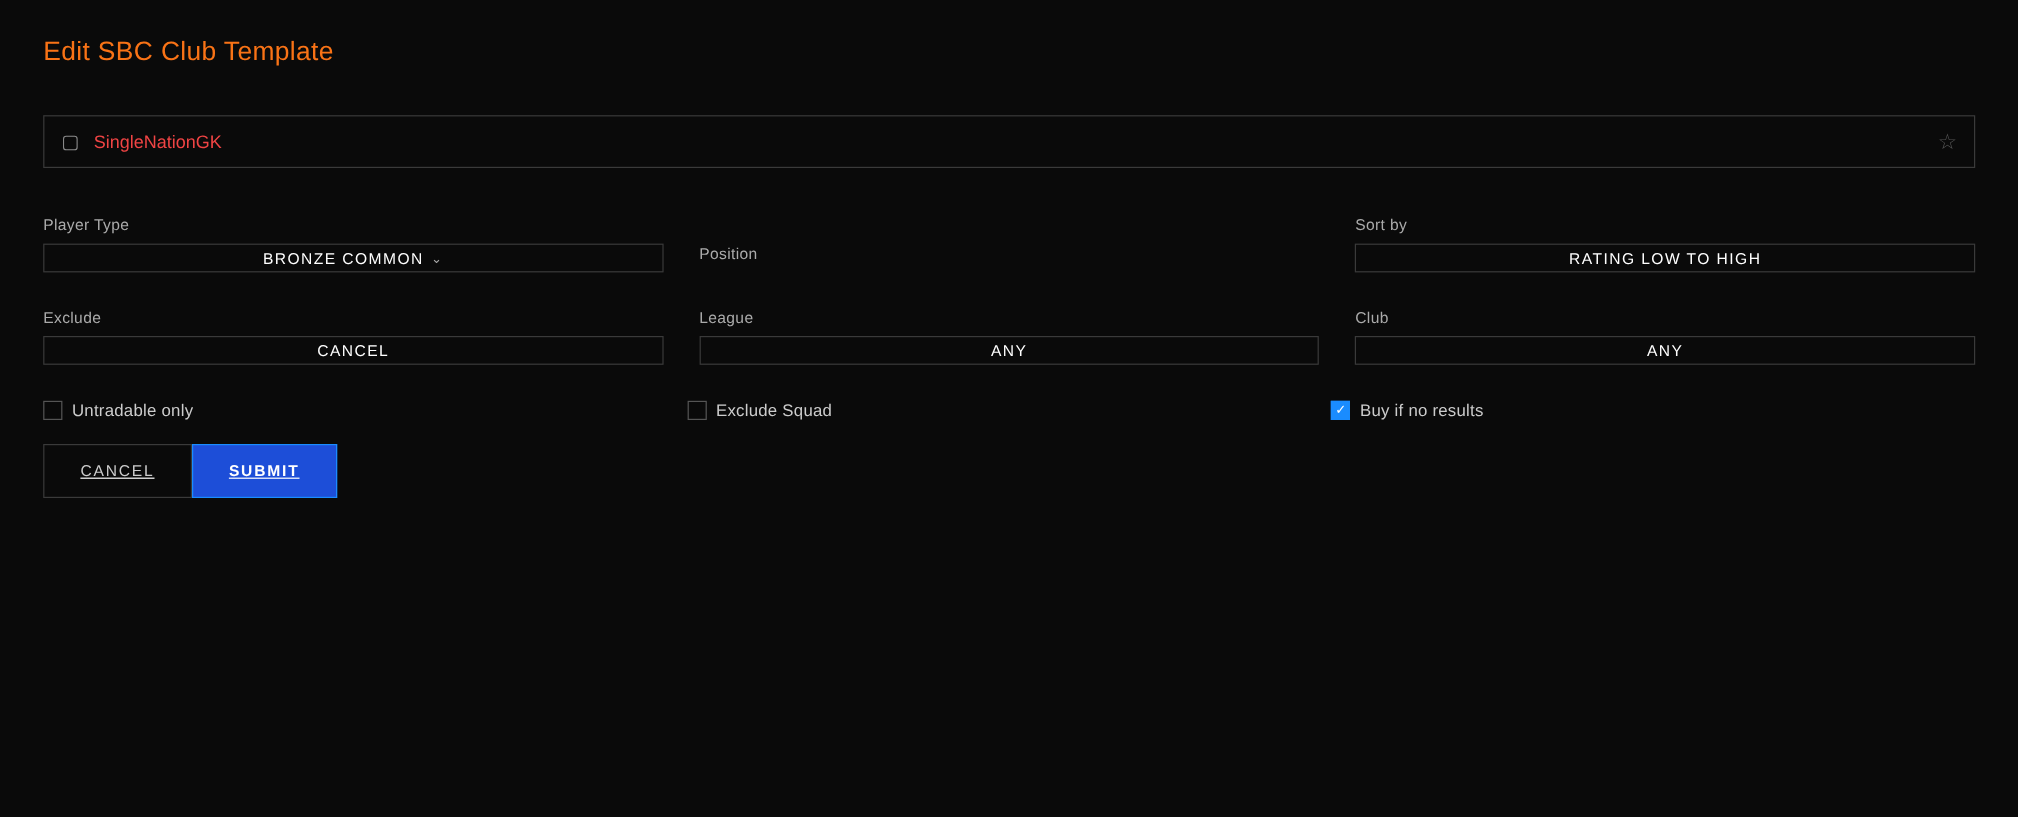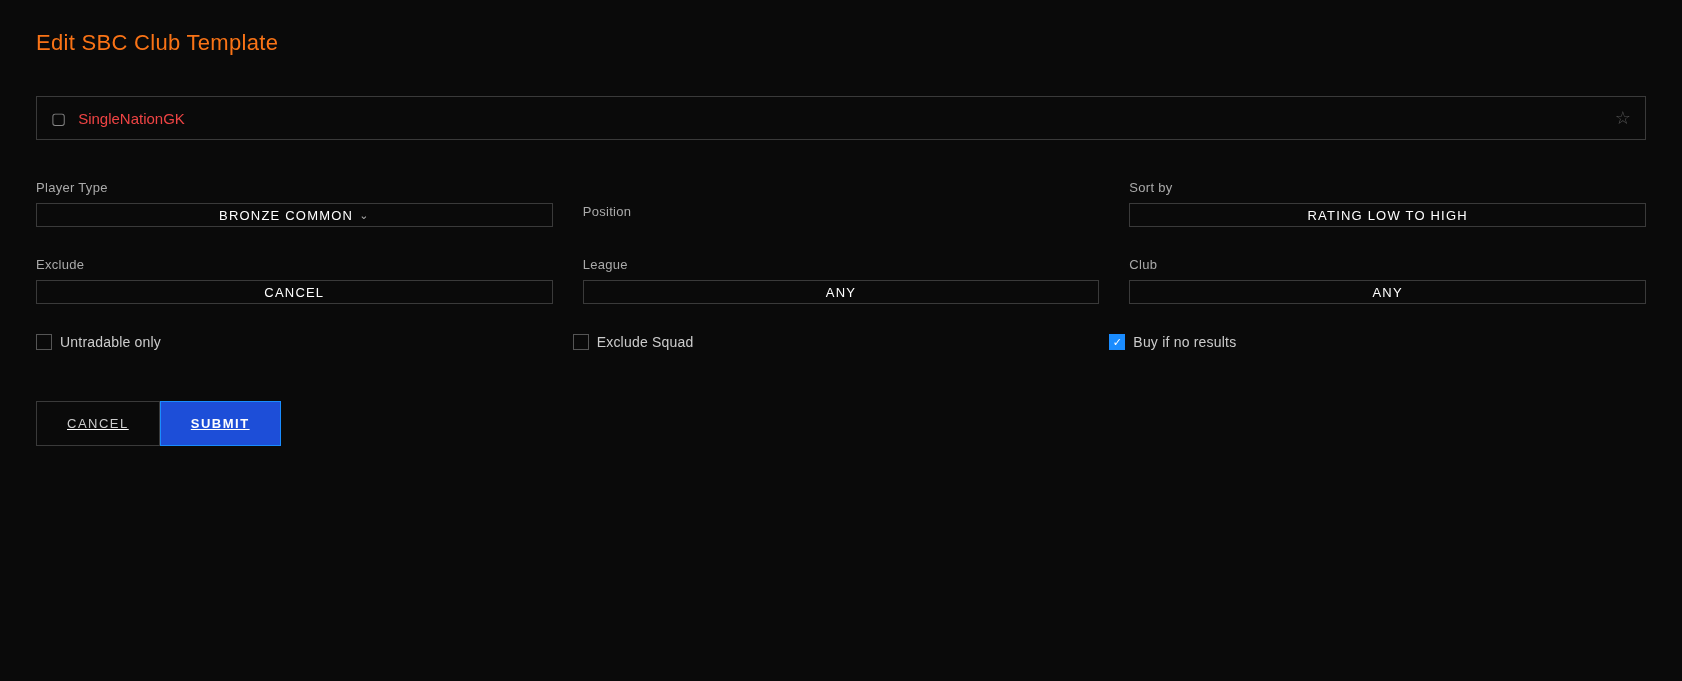--- a/index.html
+++ b/index.html
@@ -101,21 +101,21 @@
 
     .field-select .chevron {
       margin-left: 6px;
       font-size: 11px;
       color: #aaa;
     }
 
     .checkboxes-row {
       display: flex;
       align-items: center;
-      margin-bottom: 51px;
+      margin-bottom: 20px;
     }
 
     .checkbox-group {
       flex: 1;
       display: flex;
       align-items: center;
       gap: 8px;
     }
 
     .checkbox-wrapper {

